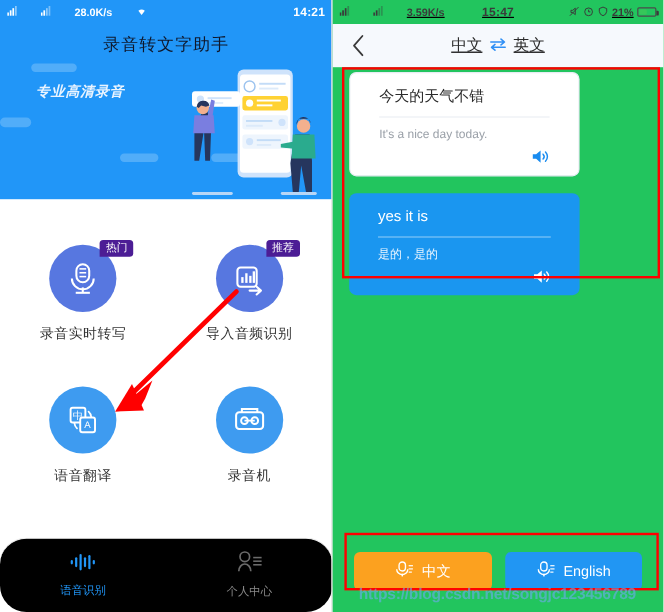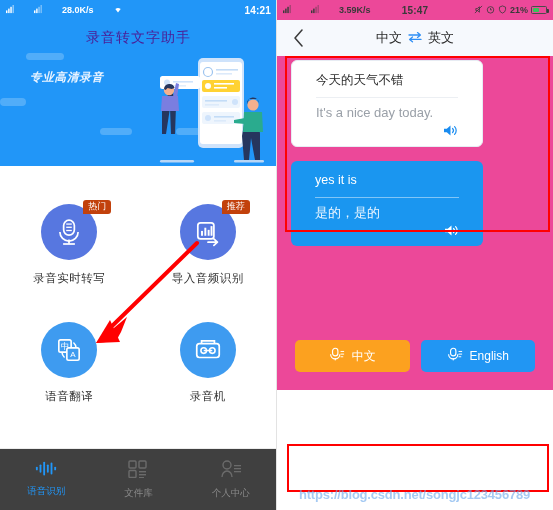--- a/index.html
+++ b/index.html
@@ -34,21 +34,21 @@
   }
   .batt::after {
     content:""; position:absolute; right:-3px; top:2px; width:2px; height:4px;
     background:currentColor; border-radius:0 1px 1px 0;
   }
   .batt .fill { position:absolute; left:1px; top:1px; bottom:1px; width:45%; background:currentColor; border-radius:1px; }
   .batt.green { border-color:#4b4b4b; }
   .batt.green .fill { background:#36c759; }
 
   .hero-title {
-    text-align:center; color:#4c1d95; font-size:14px; margin-top:9px;
+    text-align:center; color:#0f172a; font-size:14px; margin-top:9px;
     letter-spacing:1px;
   }
   .hero-sub {
     position:absolute; left:30px; top:68px; color:#eaf4ff;
     font-size:11.5px; font-style:italic; line-height:19px;
     letter-spacing:.8px;
     font-weight:bold;
   }
   .hero-pill {
     position:absolute; background:rgba(255,255,255,.22); border-radius:6px;
@@ -72,43 +72,43 @@
   }
   .circwrap { position:relative; width:56px; height:56px; }
   .circ {
     width:56px; height:56px; border-radius:50%;
     display:flex; align-items:center; justify-content:center;
   }
   .c-dark { background:#5777e0; }
   .c-light { background:#3e9bf0; }
   .badge {
     position:absolute; right:-14px; top:-4px;
-    background:#c2410c; color:#fff; font-size:9px;
+    background:#4c1d95; color:#fff; font-size:9px;
     padding:1px 5px 2px; border-radius:3px 3px 3px 0;
     line-height:11px; white-space:nowrap;
   }
   .flabel { margin-top:11px; font-size:11.5px; color:#333; letter-spacing:.5px; }
 
   
   .arrow-svg { position:absolute; left:0; top:0; width:277px; height:510px; pointer-events:none; }
 
   
   .tabbar {
     position:absolute; left:0; bottom:0; width:277px; height:62px;
-    border-top:1px solid #ececec; background:#404040;
-    display:flex; align-items:center;
+    border-top:1px solid #ececec; background:#000000;
+    display:flex; align-items:center;border-radius:22px;
   }
   .tab { flex:1; display:flex; flex-direction:column; align-items:center; gap:5px; }
   .tab .tlabel { font-size:9.5px; color:#8a8a8a; }
   .tab.active .tlabel { color:#2196f8; }
 
   
   .phone-right {
-    width:276px; height:390px; position:relative;
-    background:#ec4899; overflow:hidden;
+    width:276px; height:510px; position:relative;
+    background:#22c55e; overflow:hidden;text-decoration:underline;
   }
   .sb-dark { color:#3a3a3a; }
   .nav {
     height:36px; display:flex; align-items:center; position:relative;
     background:#f6f9fd;
   }
   .back { position:absolute; left:10px; top:6px; width:24px; height:24px;
     display:flex; align-items:center; justify-content:center; }
   .navtitle {
     width:100%; text-align:center; font-size:13px; color:#2b2b2b;
@@ -125,21 +125,21 @@
     position:relative;
   }
   .bubble.white { background:#fff; border:1px solid #e7ecf3; }
   .bubble.blue { background:#1a96f0; }
   .b-primary { font-size:12.5px; line-height:17px; }
   .bubble.white .b-primary { color:#2b2b2b; }
   .bubble.blue .b-primary { color:#ffffff; }
   .b-div { height:1px; margin:8px 0 7px; }
   .bubble.white .b-div { background:#eceff3; }
   .bubble.blue .b-div { background:rgba(255,255,255,.45); }
-  .b-secondary { font-size:13px; line-height:16px; }
+  .b-secondary { font-size:10px; line-height:16px; }
   .bubble.white .b-secondary { color:#9aa0a8; }
   .bubble.blue .b-secondary { color:#eaf5ff; }
   .spk { display:flex; justify-content:flex-end; margin-top:3px; }
 
   
   .redbox { position:absolute; border:2px solid #ff0000; pointer-events:none; }
   #redbox-chat { left:285px; top:56px; width:265px; height:176px; }
   #redbox-btns { left:287px; top:444px; width:262px; height:48px; }
 
   
@@ -331,33 +331,20 @@
           <rect x="9" y="0.5" width="2" height="15" rx="1" fill="#2196f8"></rect>
           <rect x="13" y="3.5" width="2" height="9" rx="1" fill="#2196f8"></rect>
           <rect x="17" y="1.5" width="2" height="13" rx="1" fill="#2196f8"></rect>
           <rect x="21" y="6" width="2" height="4" rx="1" fill="#2196f8"></rect>
         </svg>
       </span>
       <span class="tlabel">语音识别</span>
     </div>
     <div class="tab">
       <span>
-        <svg width="20" height="18" viewBox="0 0 20 18">
-          <rect x="1" y="1" width="7" height="7" rx="1" fill="none" stroke="#6b6b6b" stroke-width="1.4"></rect>
-          <rect x="11" y="1" width="7" height="7" rx="1" fill="none" stroke="#6b6b6b" stroke-width="1.4"></rect>
-          <rect x="1" y="10.5" width="7" height="7" rx="1" fill="none" stroke="#6b6b6b" stroke-width="1.4"></rect>
-          <rect x="11" y="11" width="7" height="1.4" fill="#6b6b6b"></rect>
-          <rect x="11" y="14" width="7" height="1.4" fill="#6b6b6b"></rect>
-          <rect x="11" y="17" width="5" height="1.2" fill="#6b6b6b"></rect>
-        </svg>
-      </span>
-      <span class="tlabel">文件库</span>
-    </div>
-    <div class="tab">
-      <span>
         <svg width="22" height="18" viewBox="0 0 22 18">
           <circle cx="7" cy="5" r="4" fill="none" stroke="#6b6b6b" stroke-width="1.4"></circle>
           <path d="M2 17 a5 6 0 0 1 10 0" fill="none" stroke="#6b6b6b" stroke-width="1.4"></path>
           <rect x="14" y="5" width="7" height="1.3" fill="#6b6b6b"></rect>
           <rect x="14" y="8" width="7" height="1.3" fill="#6b6b6b"></rect>
           <rect x="14" y="11" width="7" height="1.3" fill="#6b6b6b"></rect>
         </svg>
       </span>
       <span class="tlabel">个人中心</span>
     </div>

